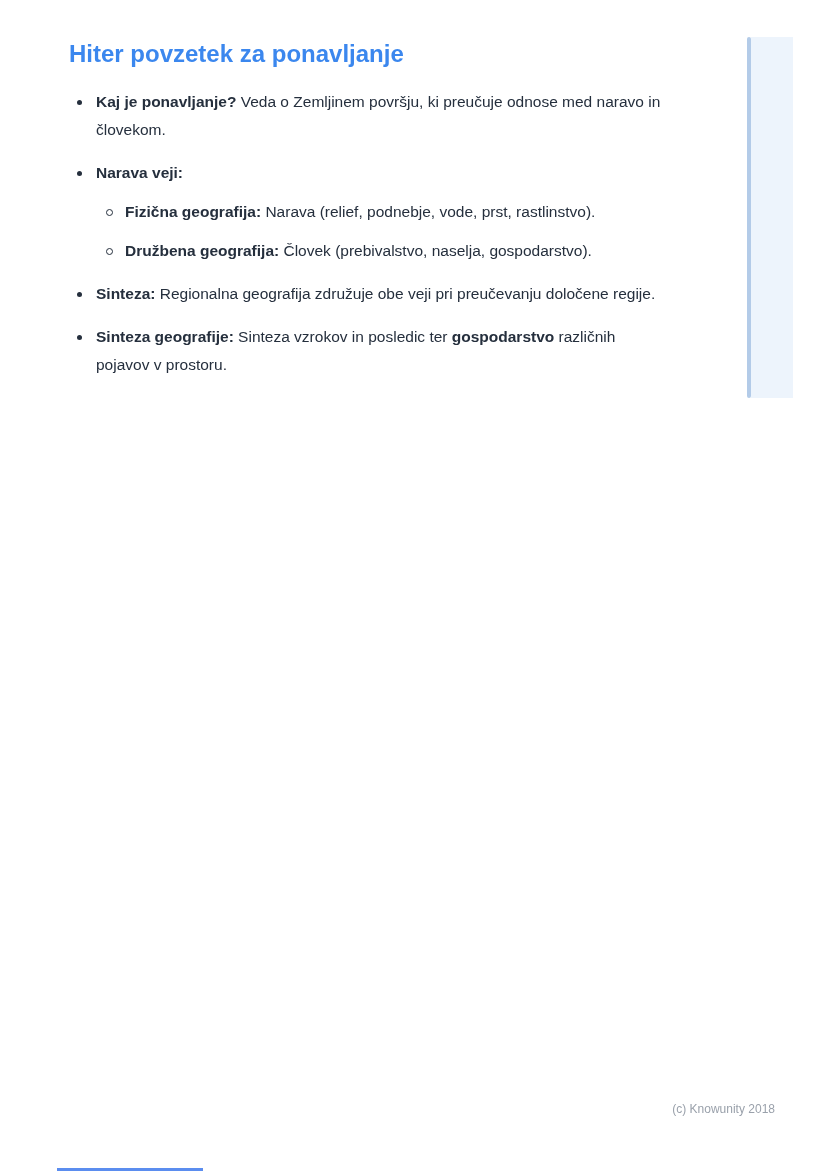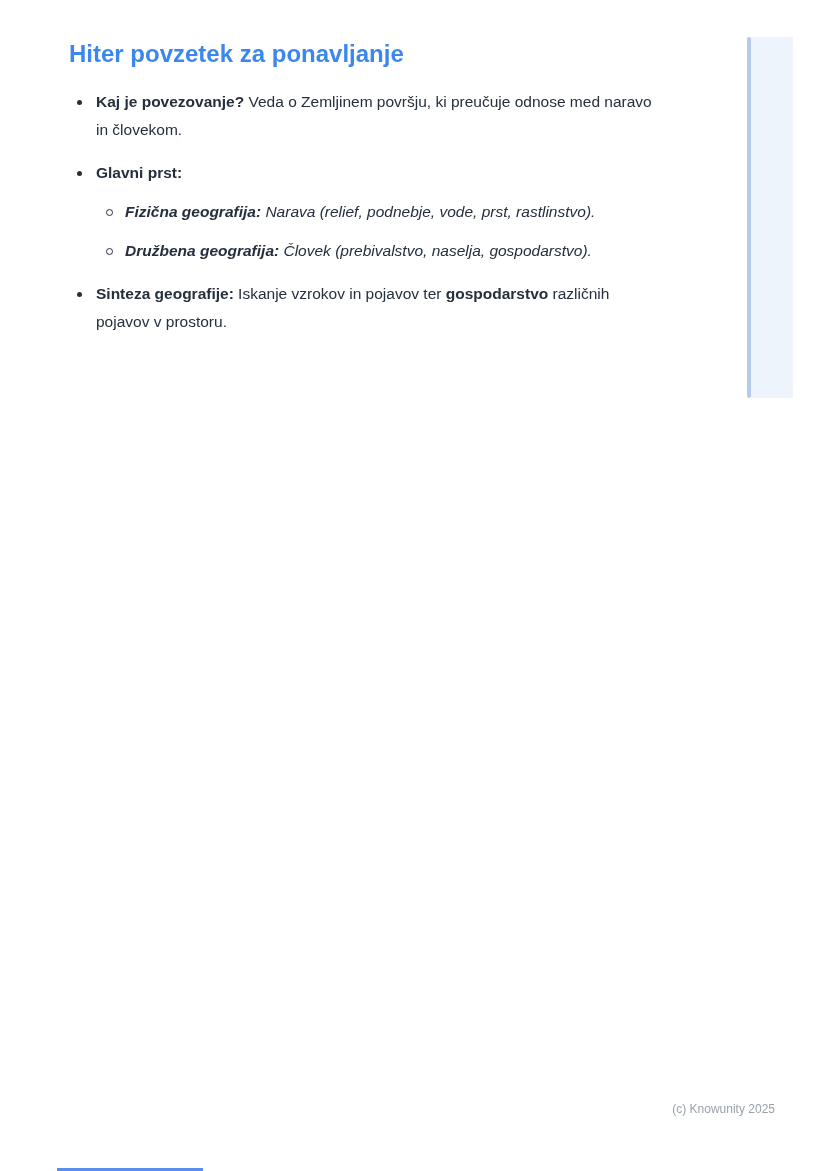--- a/index.html
+++ b/index.html
@@ -50,21 +50,20 @@
   }
   ul.sublist{
     margin-top:11px;
     margin-bottom:6px;
   }
   ul.sublist > li{
     position:relative;
     padding-left:29px;
     margin-bottom:11px;
     white-space:nowrap;
-    font-style:italic;
   }
   ul.sublist > li:last-child{margin-bottom:4px;}
   .marker{
     position:absolute;
     display:block;
   }
   .marker.disc{
     left:8px;
     top:11.5px;
     width:5px;
@@ -124,31 +123,32 @@
 </style>
 </head>
 <body>
 
 <div class="page">
 
   <div class="content">
     <h1 class="heading">Hiter povzetek za ponavljanje</h1>
 
     <ul class="summary-list">
-        <li><span class="marker disc"></span><span><strong>Kaj je povezovanje?</strong><span> Veda o Zemljinem površju, ki preučuje odnose med naravo in človekom.</span></span></li>
-        <li><span class="marker disc"></span><span><strong>Glavni prst:</strong></span><ul class="sublist">
+        <li><span class="marker disc"></span><span><strong>Kaj je ponavljanje?</strong><span> Veda o Zemljinem površju, ki preučuje odnose med naravo in človekom.</span></span></li>
+        <li><span class="marker disc"></span><span><strong>Narava veji:</strong></span><ul class="sublist">
             <li><span class="marker circle"></span><span><strong>Fizična geografija:</strong><span> Narava (relief, podnebje, vode, prst, rastlinstvo).</span></span></li>
             <li><span class="marker circle"></span><span><strong>Družbena geografija:</strong><span> Človek (prebivalstvo, naselja, gospodarstvo).</span></span></li>
           </ul></li>
-        <li><span class="marker disc"></span><span><strong>Sinteza geografije:</strong><span> Iskanje vzrokov in pojavov ter </span><strong>gospodarstvo</strong><span> različnih pojavov v prostoru.</span></span></li>
+        <li><span class="marker disc"></span><span><strong>Sinteza:</strong><span> Regionalna geografija združuje obe veji pri preučevanju določene regije.</span></span></li>
+        <li><span class="marker disc"></span><span><strong>Sinteza geografije:</strong><span> Sinteza vzrokov in posledic ter </span><strong>gospodarstvo</strong><span> različnih pojavov v prostoru.</span></span></li>
       </ul>
   </div>
 
   <div class="side-decoration">
     <span class="side-edge"></span>
     <span class="side-panel"></span>
   </div>
 
-  <div class="footer-note">(c) Knowunity 2025</div>
+  <div class="footer-note">(c) Knowunity 2018</div>
 
   <div class="bottom-edge-bar"></div>
 
 </div>
 
 </body></html>

